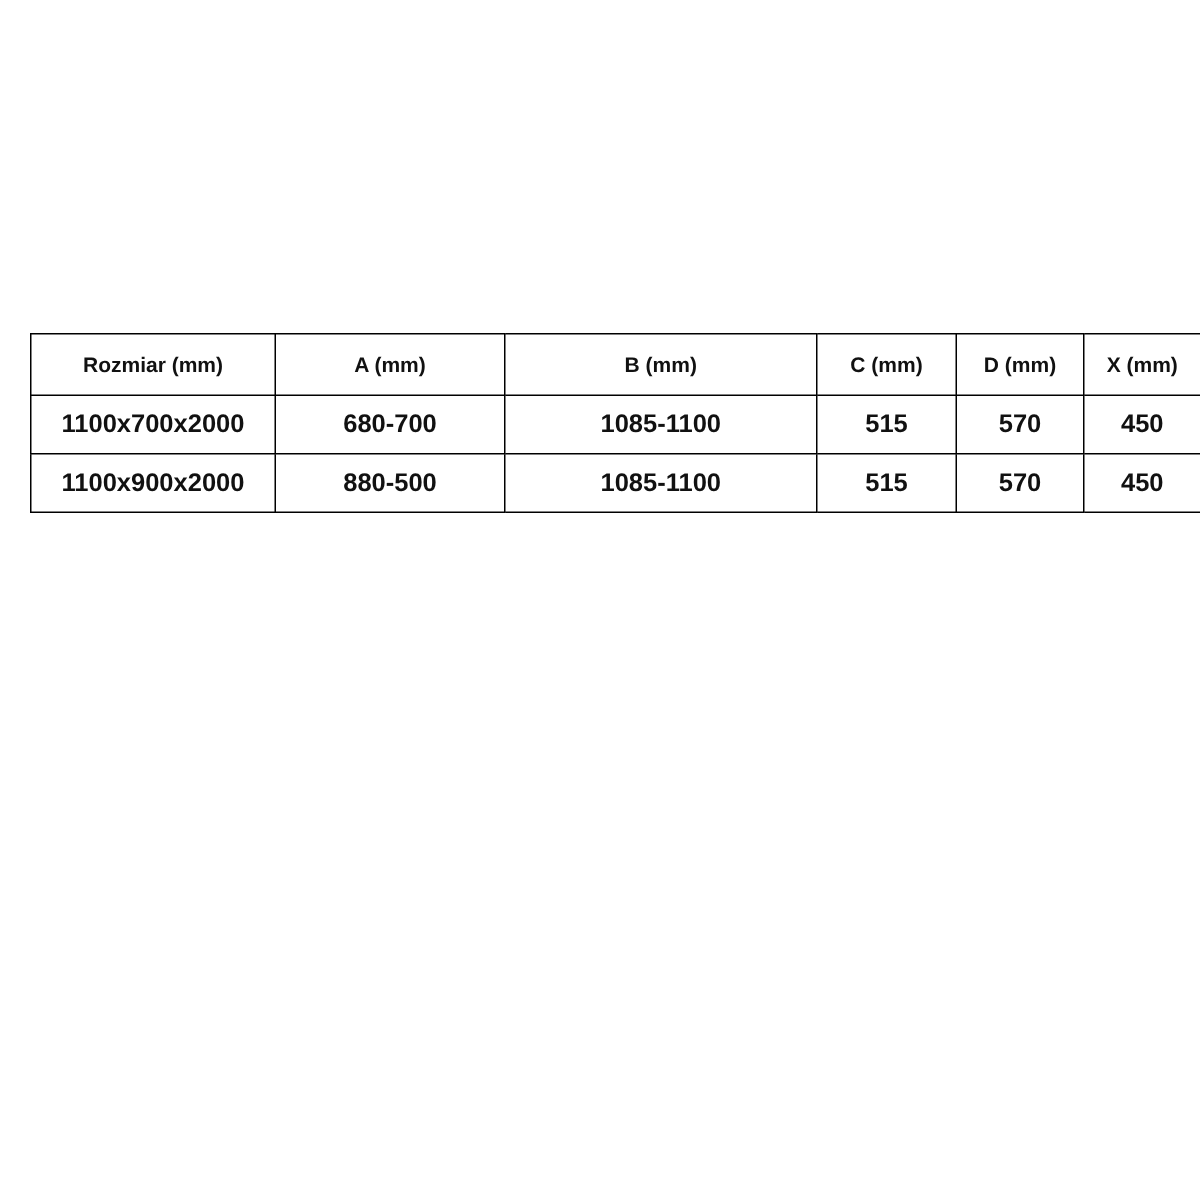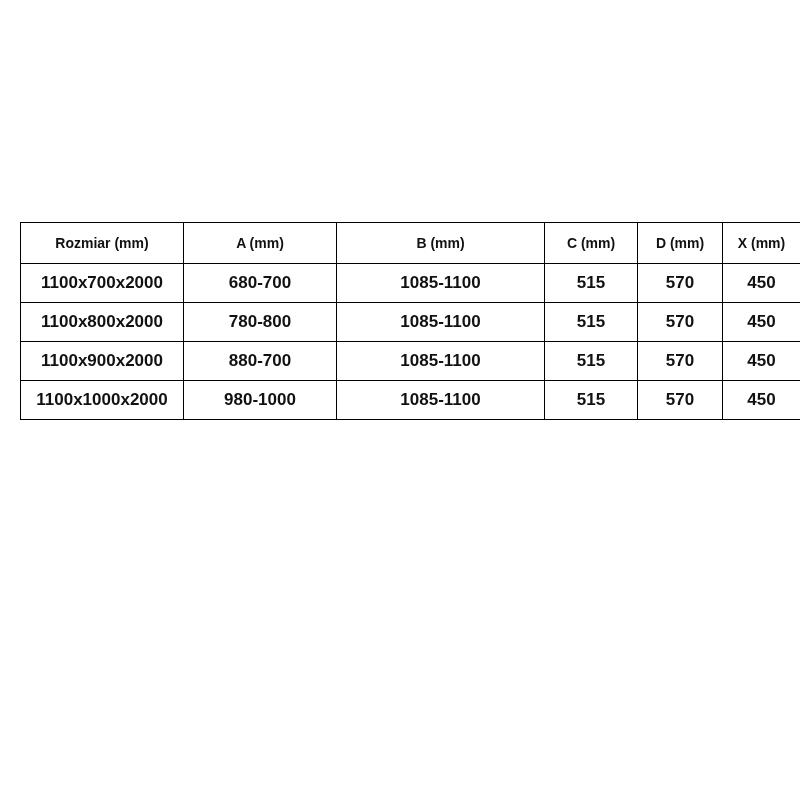--- a/index.html
+++ b/index.html
@@ -83,38 +83,22 @@
       <tbody>
         <tr>
           <td>1100x700x2000</td>
           <td>680-700</td>
           <td>1085-1100</td>
           <td>515</td>
           <td>570</td>
           <td>450</td>
         </tr>
         <tr>
-          <td>1100x800x2000</td>
-          <td>780-800</td>
-          <td>1085-1100</td>
-          <td>515</td>
-          <td>570</td>
-          <td>450</td>
-        </tr>
-        <tr>
           <td>1100x900x2000</td>
-          <td>880-700</td>
-          <td>1085-1100</td>
-          <td>515</td>
-          <td>570</td>
-          <td>450</td>
-        </tr>
-        <tr>
-          <td>1100x1000x2000</td>
-          <td>980-1000</td>
+          <td>880-500</td>
           <td>1085-1100</td>
           <td>515</td>
           <td>570</td>
           <td>450</td>
         </tr>
       </tbody>
     </table>
   </div>
 </div>
 

